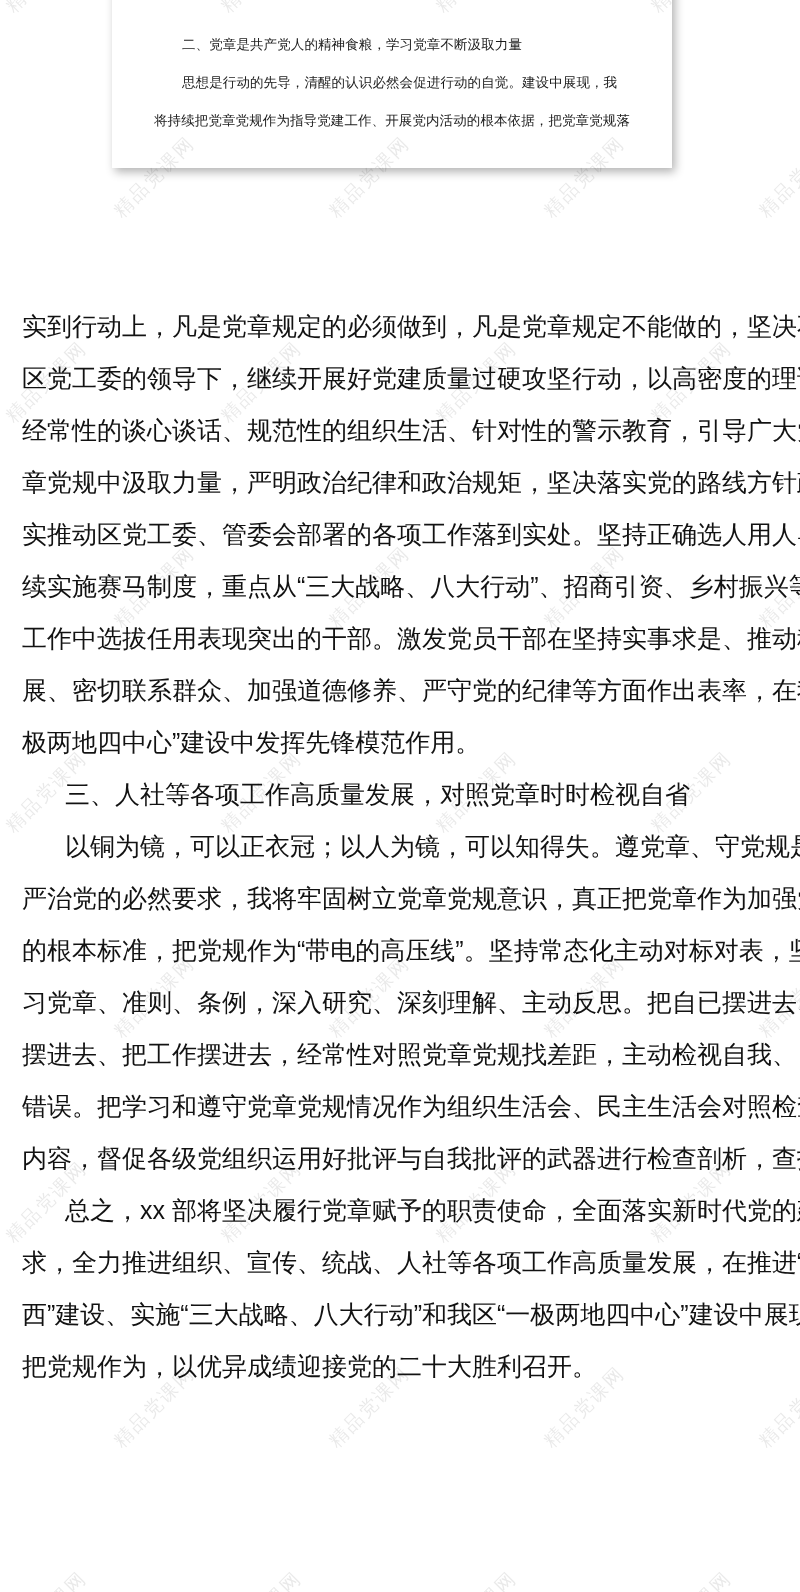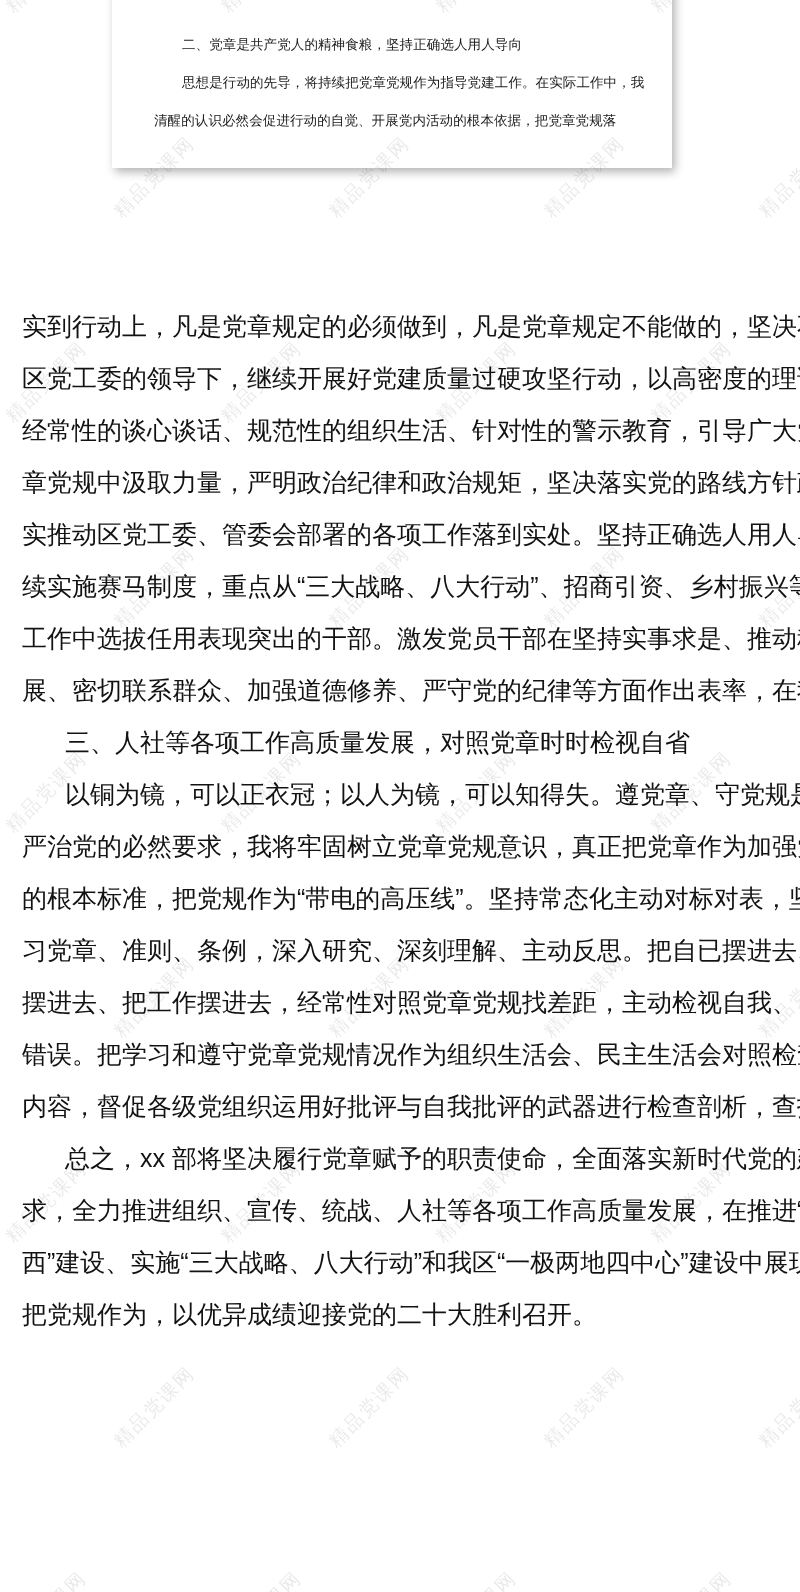--- a/index.html
+++ b/index.html
@@ -87,37 +87,38 @@
     padding-left: 65px;
     font-weight: normal;
   }
 </style>
 </head>
 <body>
 
 <div id="top-card">
   <div style="padding-top:96px;">
     <div class="card-spacer"></div>
-    <div class="card-line indent-head">二、党章是共产党人的精神食粮，坚持正确选人用人导向</div>
+    <div class="card-line indent-head">二、党章是共产党人的精神食粮，学习党章不断汲取力量</div>
     <div class="card-spacer"></div>
-    <div class="card-line indent-para">思想是行动的先导，将持续把党章党规作为指导党建工作。在实际工作中，我</div>
+    <div class="card-line indent-para">思想是行动的先导，清醒的认识必然会促进行动的自觉。建设中展现，我</div>
     <div class="card-spacer"></div>
-    <div class="card-line indent2">清醒的认识必然会促进行动的自觉、开展党内活动的根本依据，把党章党规落</div>
+    <div class="card-line indent2">将持续把党章党规作为指导党建工作、开展党内活动的根本依据，把党章党规落</div>
   </div>
 </div>
 
 <div id="doc-body">
     <div class="body-line">实到行动上，凡是党章规定的必须做到，凡是党章规定不能做的，坚决不做。在</div>
     <div class="body-line">区党工委的领导下，继续开展好党建质量过硬攻坚行动，以高密度的理论培训、</div>
     <div class="body-line">经常性的谈心谈话、规范性的组织生活、针对性的警示教育，引导广大党员从党</div>
     <div class="body-line">章党规中汲取力量，严明政治纪律和政治规矩，坚决落实党的路线方针政策，扎</div>
     <div class="body-line">实推动区党工委、管委会部署的各项工作落到实处。坚持正确选人用人导向，持</div>
     <div class="body-line">续实施赛马制度，重点从“三大战略、八大行动”、招商引资、乡村振兴等中心</div>
     <div class="body-line">工作中选拔任用表现突出的干部。激发党员干部在坚持实事求是、推动科学发</div>
     <div class="body-line">展、密切联系群众、加强道德修养、严守党的纪律等方面作出表率，在我区“一</div>
+    <div class="body-line">极两地四中心”建设中发挥先锋模范作用。</div>
     <div class="body-line heading">三、人社等各项工作高质量发展，对照党章时时检视自省</div>
     <div class="body-line indent">以铜为镜，可以正衣冠；以人为镜，可以知得失。遵党章、守党规是全面从</div>
     <div class="body-line">严治党的必然要求，我将牢固树立党章党规意识，真正把党章作为加强党性修养</div>
     <div class="body-line">的根本标准，把党规作为“带电的高压线”。坚持常态化主动对标对表，坚持学</div>
     <div class="body-line">习党章、准则、条例，深入研究、深刻理解、主动反思。把自已摆进去、把职责</div>
     <div class="body-line">摆进去、把工作摆进去，经常性对照党章党规找差距，主动检视自我、自觉修正</div>
     <div class="body-line">错误。把学习和遵守党章党规情况作为组织生活会、民主生活会对照检查的重要</div>
     <div class="body-line">内容，督促各级党组织运用好批评与自我批评的武器进行检查剖析，查找学习和</div>
     <div class="body-line indent">总之，xx 部将坚决履行党章赋予的职责使命，全面落实新时代党的建设总要</div>
     <div class="body-line">求，全力推进组织、宣传、统战、人社等各项工作高质量发展，在推进“六个江</div>

